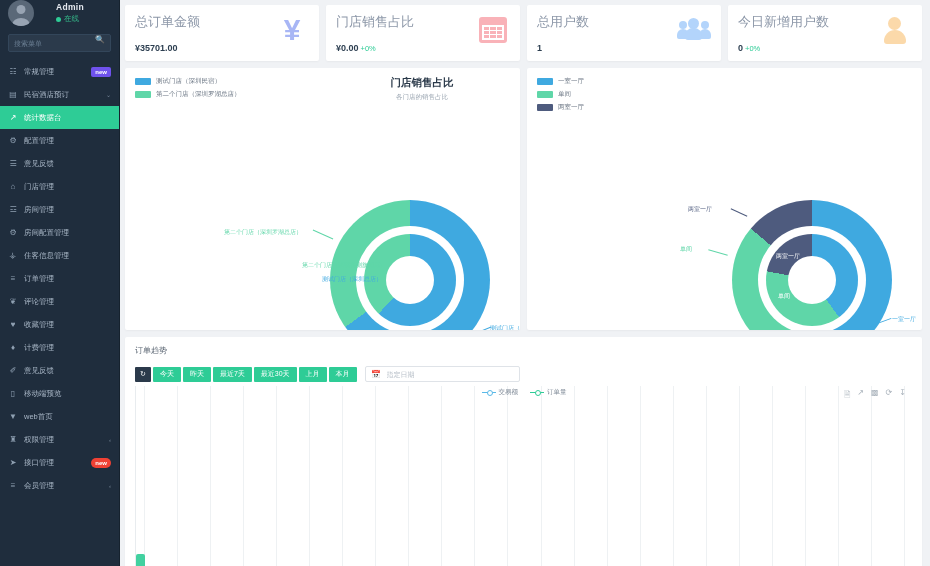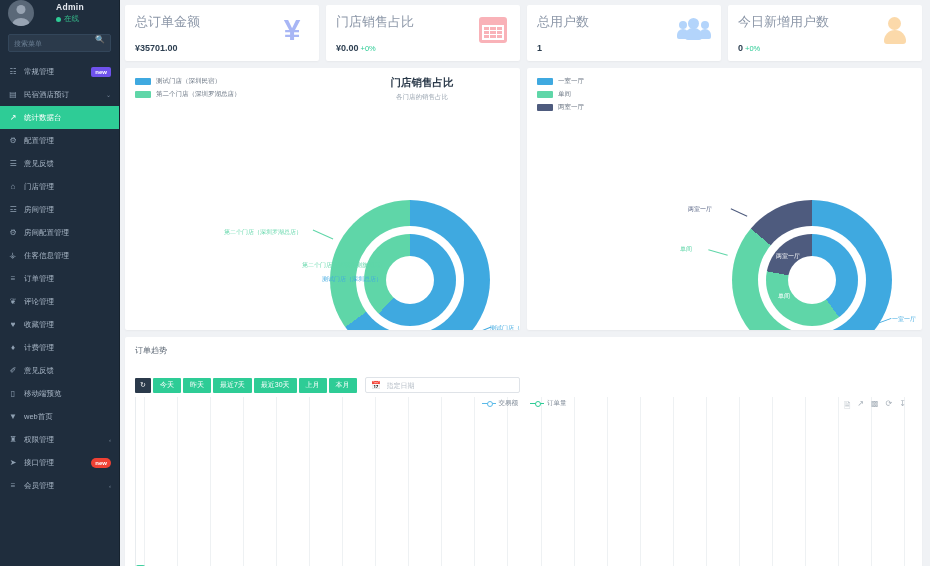--- a/index.html
+++ b/index.html
@@ -134,21 +134,21 @@
   .pie-label {
     position: absolute; font-size: 6px; white-space: nowrap; pointer-events: none;
   }
   .lead { position: absolute; height: 1px; }
 
   
   .trend-card {
     background: #fff; border-radius: 2px; margin-top: 7px; height: 270px;
     box-shadow: 0 1px 2px rgba(0,0,0,.04); padding: 8px 10px 4px 10px; position: relative;
   }
-  .trend-title { font-size: 8px; color: #5a6572; margin-bottom: 21px; }
+  .trend-title { font-size: 8px; color: #5a6572; margin-bottom: 10px; }
   .toolbar { display: flex; align-items: center; gap: 0; margin-bottom: 4px; }
   .tbtn {
     height: 15px; padding: 0 7px; font-size: 7px; color: #fff; background: #2ecc96;
     border: 0; display: inline-flex; align-items: center; justify-content: center;
     cursor: pointer; font-family: inherit; margin-right: 2px; border-radius: 1px;
   }
   .tbtn.dark { background: #2b3a4b; padding: 0 5px; }
   .datepick {
     display: flex; align-items: center; gap: 5px; height: 16px; margin-left: 6px;
     border: 1px solid #dfe3e8; border-radius: 2px; padding: 0 6px; width: 155px; background: #fff;

